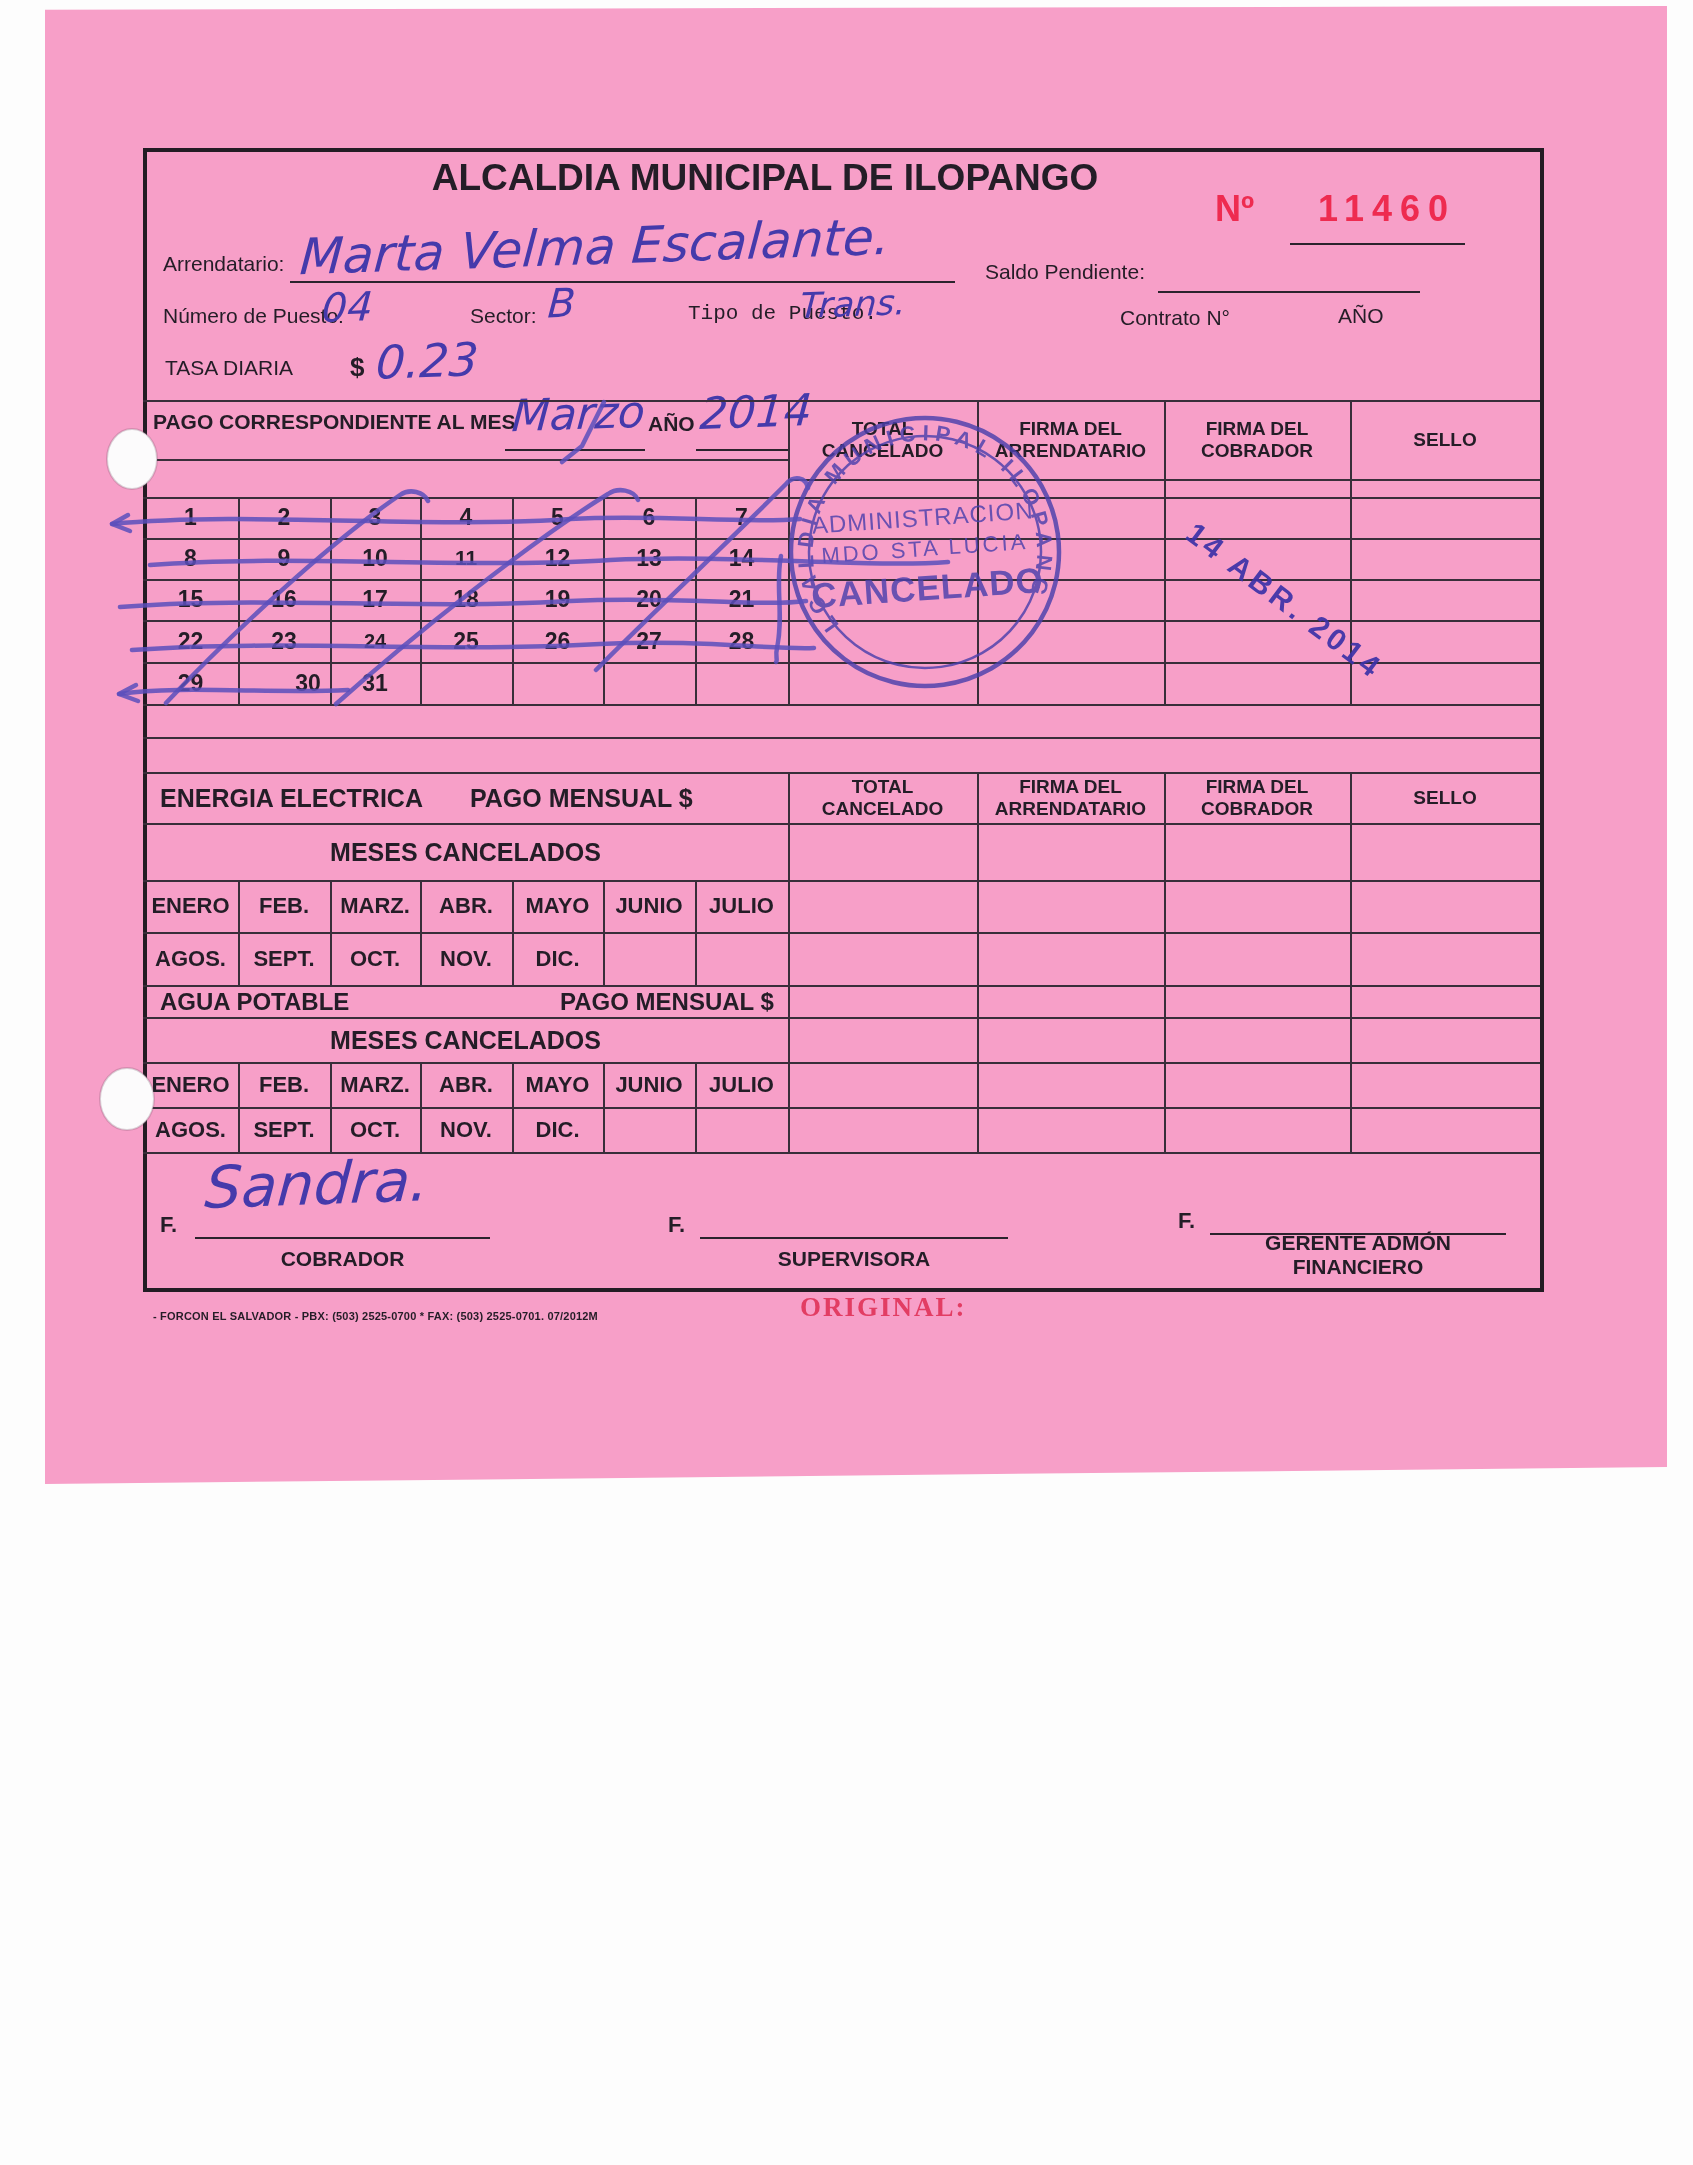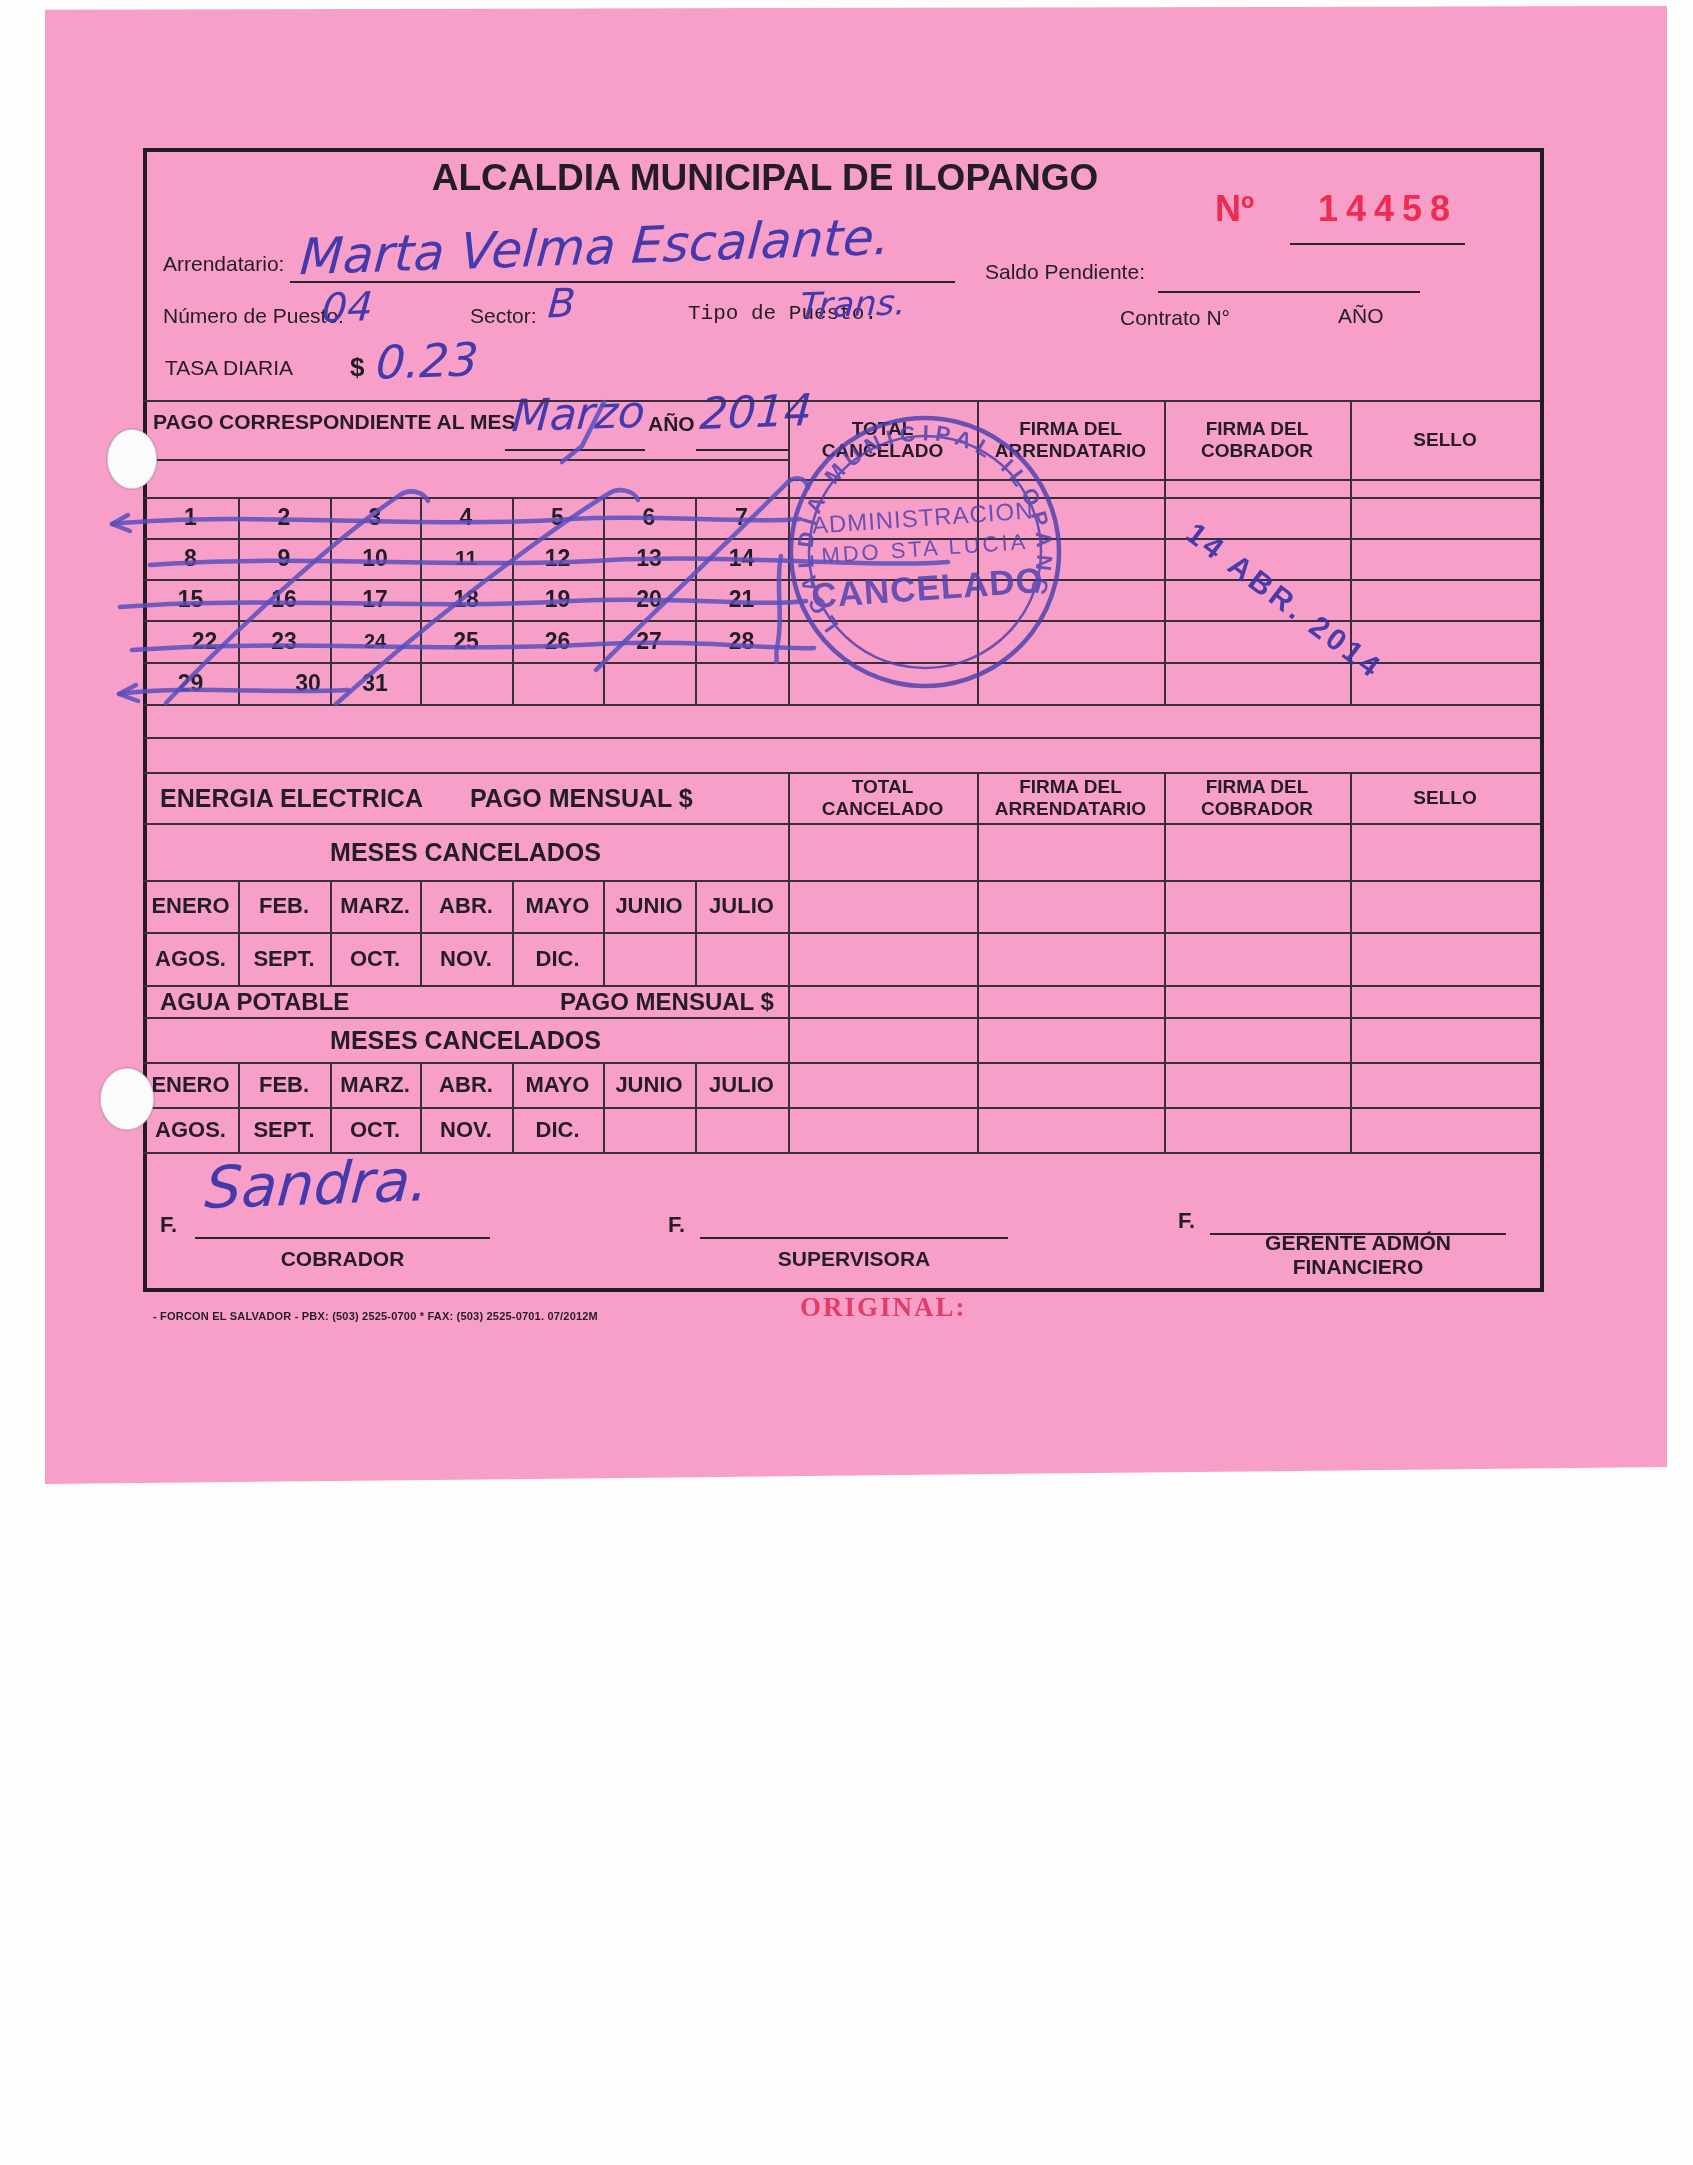--- a/index.html
+++ b/index.html
@@ -34,21 +34,21 @@
 </style>
 </head>
 <body>
 
 <div id="page">
   <div id="paper"></div>
   <div id="formbox"></div>
 
   <div class="tcell" style="left:420px;top:158px;width:690px;height:40px;font-size:37px;">ALCALDIA MUNICIPAL DE ILOPANGO</div>
   <div class="lbl b red" style="left:1215px;top:188px;font-size:36px;">Nº</div>
-  <div class="lbl b red" style="left:1318px;top:188px;font-size:36px;letter-spacing:8px;">14458</div>
+  <div class="lbl b red" style="left:1318px;top:188px;font-size:36px;letter-spacing:8px;">11460</div>
   <div class="uline" style="left:1290px;top:243px;width:175px;"></div>
 
   <div class="lbl" style="left:163px;top:252px;">Arrendatario:</div>
   <div class="uline" style="left:290px;top:281px;width:665px;"></div>
   <div class="hand" style="left:300px;top:218px;font-size:50px;">Marta Velma Escalante.</div>
 
   <div class="lbl" style="left:985px;top:260px;">Saldo Pendiente:</div>
   <div class="uline" style="left:1158px;top:291px;width:262px;"></div>
 
   <div class="lbl" style="left:163px;top:304px;">Número de Puesto:</div>
@@ -139,21 +139,21 @@
       <div style="left:512px;top:538px;width:91px;height:41px;font-size:23px;" class="tcell">12</div>
       <div style="left:603px;top:538px;width:92px;height:41px;font-size:23px;" class="tcell">13</div>
       <div style="left:695px;top:538px;width:93px;height:41px;font-size:23px;" class="tcell">14</div>
       <div style="left:143px;top:579px;width:95px;height:41px;font-size:23px;" class="tcell">15</div>
       <div style="left:238px;top:579px;width:92px;height:41px;font-size:23px;" class="tcell">16</div>
       <div style="left:330px;top:579px;width:90px;height:41px;font-size:23px;" class="tcell">17</div>
       <div style="left:420px;top:579px;width:92px;height:41px;font-size:23px;" class="tcell">18</div>
       <div style="left:512px;top:579px;width:91px;height:41px;font-size:23px;" class="tcell">19</div>
       <div style="left:603px;top:579px;width:92px;height:41px;font-size:23px;" class="tcell">20</div>
       <div style="left:695px;top:579px;width:93px;height:41px;font-size:23px;" class="tcell">21</div>
-      <div style="left:157px;top:620px;width:95px;height:42px;font-size:23px;" class="tcell">22</div>
+      <div style="left:143px;top:620px;width:95px;height:42px;font-size:23px;" class="tcell">22</div>
       <div style="left:238px;top:620px;width:92px;height:42px;font-size:23px;" class="tcell">23</div>
       <div style="left:330px;top:620px;width:90px;height:42px;font-size:20px;" class="tcell">24</div>
       <div style="left:420px;top:620px;width:92px;height:42px;font-size:23px;" class="tcell">25</div>
       <div style="left:512px;top:620px;width:91px;height:42px;font-size:23px;" class="tcell">26</div>
       <div style="left:603px;top:620px;width:92px;height:42px;font-size:23px;" class="tcell">27</div>
       <div style="left:695px;top:620px;width:93px;height:42px;font-size:23px;" class="tcell">28</div>
       <div style="left:143px;top:662px;width:95px;height:42px;font-size:23px;" class="tcell">29</div>
       <div style="left:238px;top:662px;width:92px;height:42px;font-size:23px;padding-left:24px;" class="tcell">30</div>
       <div style="left:330px;top:662px;width:90px;height:42px;font-size:23px;" class="tcell">31</div>
       <div style="left:420px;top:662px;width:92px;height:42px;font-size:23px;" class="tcell"></div>

